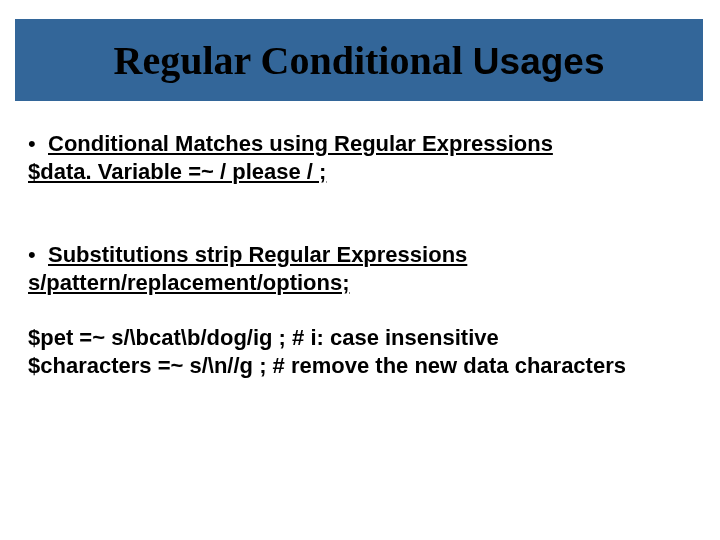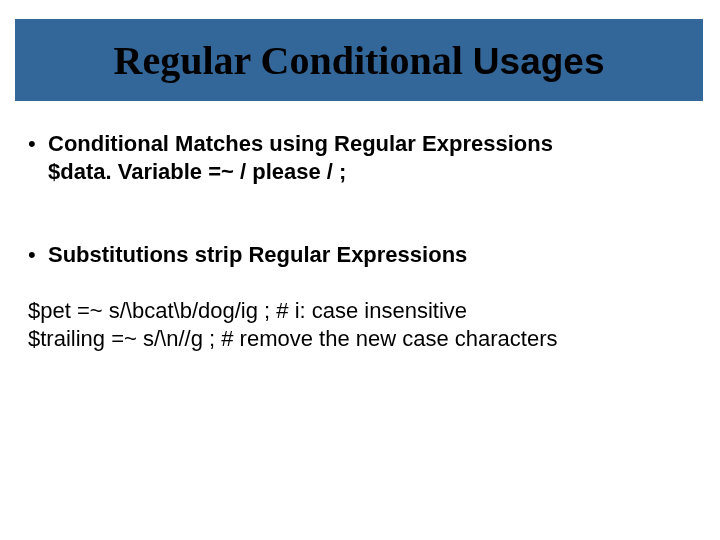--- a/index.html
+++ b/index.html
@@ -56,35 +56,36 @@
   }
   .bullet-dot {
     width: 20px;
     flex: 0 0 20px;
     font-size: 22px;
     line-height: 1.25;
   }
   .bullet-content {
     flex: 1 1 auto;
     font-weight: bold;
+    text-decoration: underline;
   }
   .bullet-sub {
-    margin-left: 20px;
     font-weight: bold;
+    text-decoration: underline;
   }
   .gap-lg { height: 56px; }
   .gap-md { height: 28px; }
   .codeblock {
     font-family: Arial, Helvetica, sans-serif;
     font-size: 22px;
     line-height: 1.28;
     margin-top: 0;
   }
-  .codeline .lead { font-weight: normal; }
-  .codeline .trail { font-weight: normal; }
+  .codeline .lead { font-weight: bold; }
+  .codeline .trail { font-weight: bold; }
 </style>
 </head>
 <body>
 
 <div class="slide">
 
   <div class="title-band">
     <div class="title-text">
       <span>Regular Conditional </span><span class="part2">Usages</span>
     </div>
@@ -97,23 +98,24 @@
       <div class="bullet-content">Conditional Matches using Regular Expressions</div>
     </div>
     <div class="bullet-sub">$data. Variable =~ / please / ;</div>
 
     <div class="gap-lg"></div>
 
     <div class="bullet">
       <div class="bullet-dot">•</div>
       <div class="bullet-content">Substitutions strip Regular Expressions</div>
     </div>
+    <div class="bullet-sub">s/pattern/replacement/options;</div>
 
     <div class="gap-md"></div>
 
     <div class="codeblock">
       <div class="codeline"><span class="lead">$pet =~ s/\bcat\b/dog/ig ;   </span><span class="trail"># i: case insensitive</span></div>
-      <div class="codeline"><span class="lead">$trailing =~ s/\n//g ;        </span><span class="trail"># remove the new case characters</span></div>
+      <div class="codeline"><span class="lead">$characters =~ s/\n//g ;        </span><span class="trail"># remove the new data characters</span></div>
     </div>
 
   </div>
 
 </div>
 
 </body></html>

